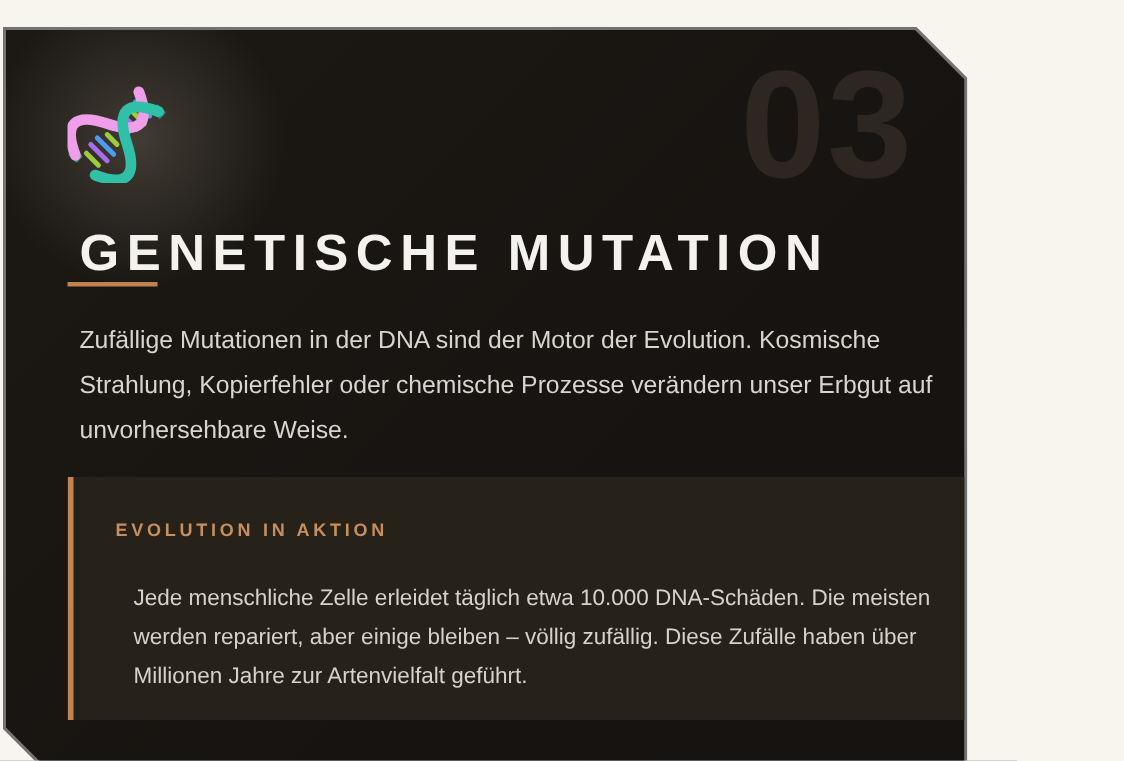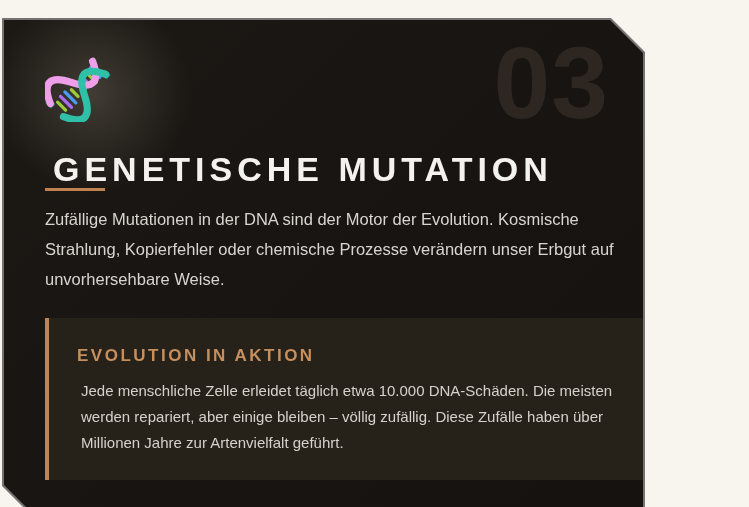--- a/index.html
+++ b/index.html
@@ -94,21 +94,21 @@
     height: 162px;
     background: #272219;
     border-left: 4px solid #c08552;
     box-sizing: border-box;
     clip-path: polygon(0 0, 100% 0, 100% calc(100% - 17px), calc(100% - 17px) 100%, 0 100%);
   }
   .callout-heading {
     position: absolute;
     left: 28px;
     top: 28px;
-    font-size: 17px;
+    font-size: 12px;
     font-weight: 700;
     letter-spacing: 2.5px;
     color: #c68f5d;
     white-space: nowrap;
   }
   .callout-body {
     position: absolute;
     left: 28px;
     top: 56px;
     width: 600px;
@@ -147,26 +147,26 @@
           <path d="M 41,3 C 21,12 21,22 41,32 C 61,42 61,52 41,61" fill="none" stroke="#30c0a8" stroke-width="7" stroke-linecap="round"></path>
         </g>
       </svg>
 
       <div class="big-number">03</div>
 
       <h1 class="title" style="margin:8px;">GENETISCHE MUTATION</h1>
 
       <div class="divider"></div>
 
-      <p class="description" style="margin:0;">Zufällige Mutationen in der DNA sind der Motor der Evolution. Kosmische
+      <p class="description" style="margin:8px;">Zufällige Mutationen in der DNA sind der Motor der Evolution. Kosmische
 Strahlung, Kopierfehler oder chemische Prozesse verändern unser Erbgut auf
 unvorhersehbare Weise.</p>
 
       <div class="callout">
         <div class="callout-heading">EVOLUTION IN AKTION</div>
-        <p class="callout-body" style="margin:4px;">Jede menschliche Zelle erleidet täglich etwa 10.000 DNA-Schäden. Die meisten
+        <p class="callout-body" style="margin:12px;">Jede menschliche Zelle erleidet täglich etwa 10.000 DNA-Schäden. Die meisten
 werden repariert, aber einige bleiben – völlig zufällig. Diese Zufälle haben über
 Millionen Jahre zur Artenvielfalt geführt.</p>
       </div>
 
     </div>
   </div>
 </div>
 
 </body></html>

